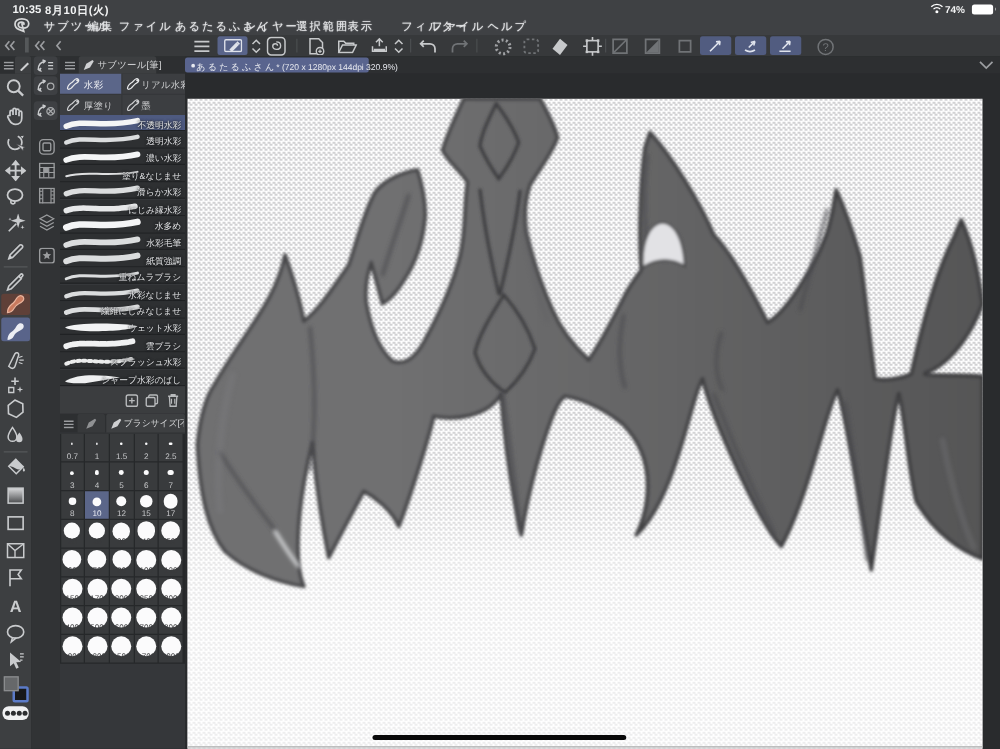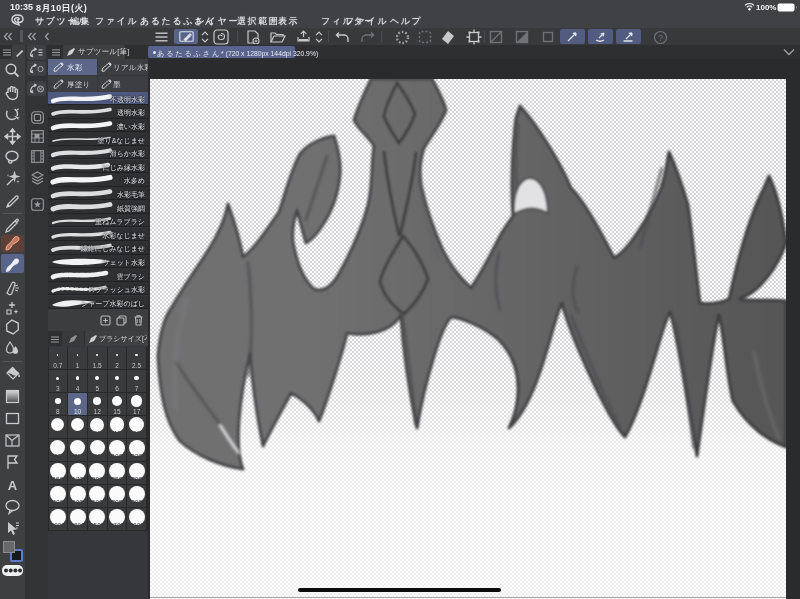--- a/index.html
+++ b/index.html
@@ -12,21 +12,21 @@
 <div class="abs" style="left:0;top:0;width:800px;height:28px;background:#3f4144"></div>
 <div class="txt" style="left:10px;top:2px;font-size:9px;font-weight:bold;color:#f2f3f4">10:35</div>
 <div class="txt" style="left:36px;top:2px;font-size:9px;font-weight:bold;color:#f2f3f4;letter-spacing:.4px">8月10日(火)</div>
 <svg class="abs" style="left:744px;top:2px" width="11" height="9" viewBox="0 0 11 9">
 <g stroke="#fff" fill="none" stroke-width="1.1">
 <path d="M1,3.4 A6.3,6.3 0 0 1 10,3.4"></path>
 <path d="M2.8,5.3 A3.9,3.9 0 0 1 8.2,5.3"></path>
 </g>
       <circle cx="5.5" cy="7.3" r="1.2" fill="#fff"></circle>
     </svg>
-<div class="txt" style="left:756px;top:3px;font-size:8px;font-weight:bold;color:#f2f3f4">100%</div>
+<div class="txt" style="left:756px;top:3px;font-size:8px;font-weight:bold;color:#f2f3f4">74%</div>
 <svg class="abs" style="left:777px;top:2.5px" width="21" height="9" viewBox="0 0 21 9">
 <rect x="0.5" y="0.5" width="17" height="8" rx="2" fill="#fff"></rect>
 <path d="M19,2.8 q1.6,1.4 0,2.9 z" fill="#ffffff99"></path>
     </svg>
 <svg class="abs" style="left:10px;top:13px" width="15" height="14" viewBox="0 0 15 14">
 <path d="M7.5,2 C11,2 13,3.8 13,6 C13,8.2 11,9.5 8.5,9.5 C6,9.5 4.6,8.3 4.6,6.8 C4.6,5.4 5.8,4.6 7.2,4.6 C8.4,4.6 9.2,5.3 9.2,6.2 L7.6,6.3 L9,12 L5,10.5 C3,9.7 2,8 2,6.2 C2,3.7 4.2,2 7.5,2 Z" fill="none" stroke="#d6d7d8" stroke-width="1.4"></path>
     </svg>
 <div class="txt" style="left:35px;top:15px;font-size:9px;color:#e3e4e6;letter-spacing:1.6px;text-shadow:0 0 1px #cfd0d2">サブツール</div>
 <div class="txt" style="left:70px;top:15px;font-size:9px;color:#e3e4e6;letter-spacing:1.6px;text-shadow:0 0 1px #cfd0d2">編集</div>
 <div class="txt" style="left:95px;top:15px;font-size:9px;color:#e3e4e6;letter-spacing:1.6px;text-shadow:0 0 1px #cfd0d2">ファイル</div>

